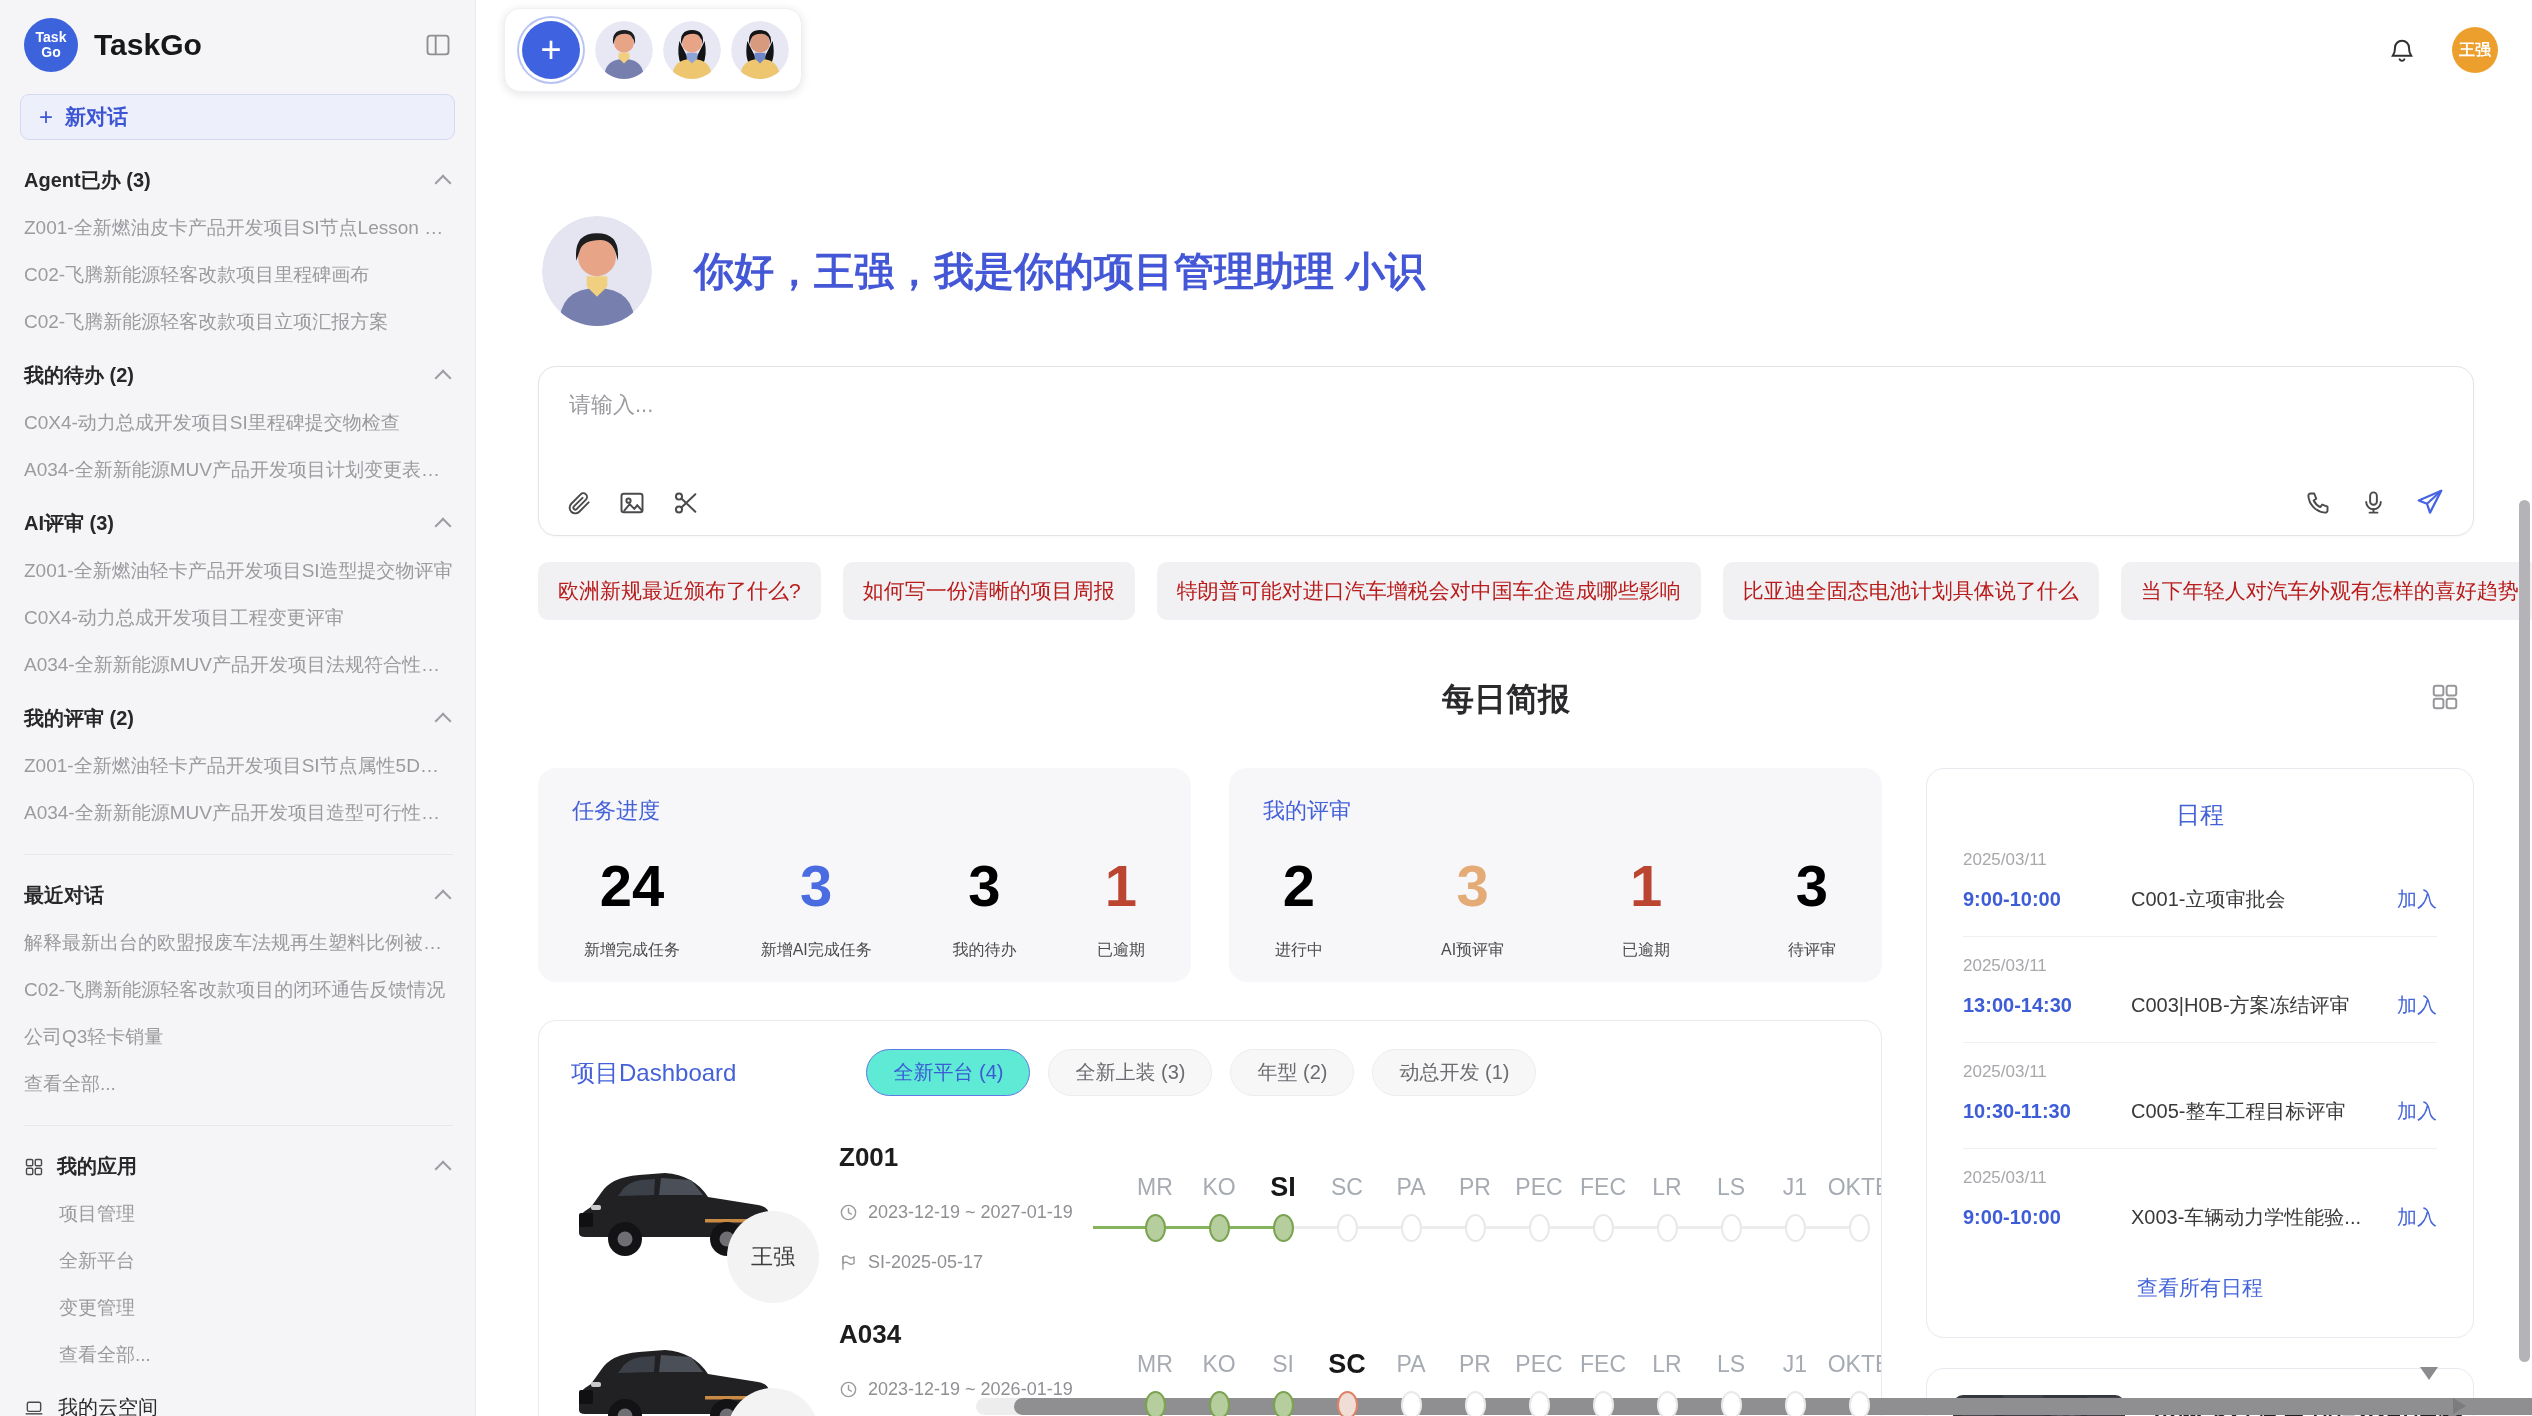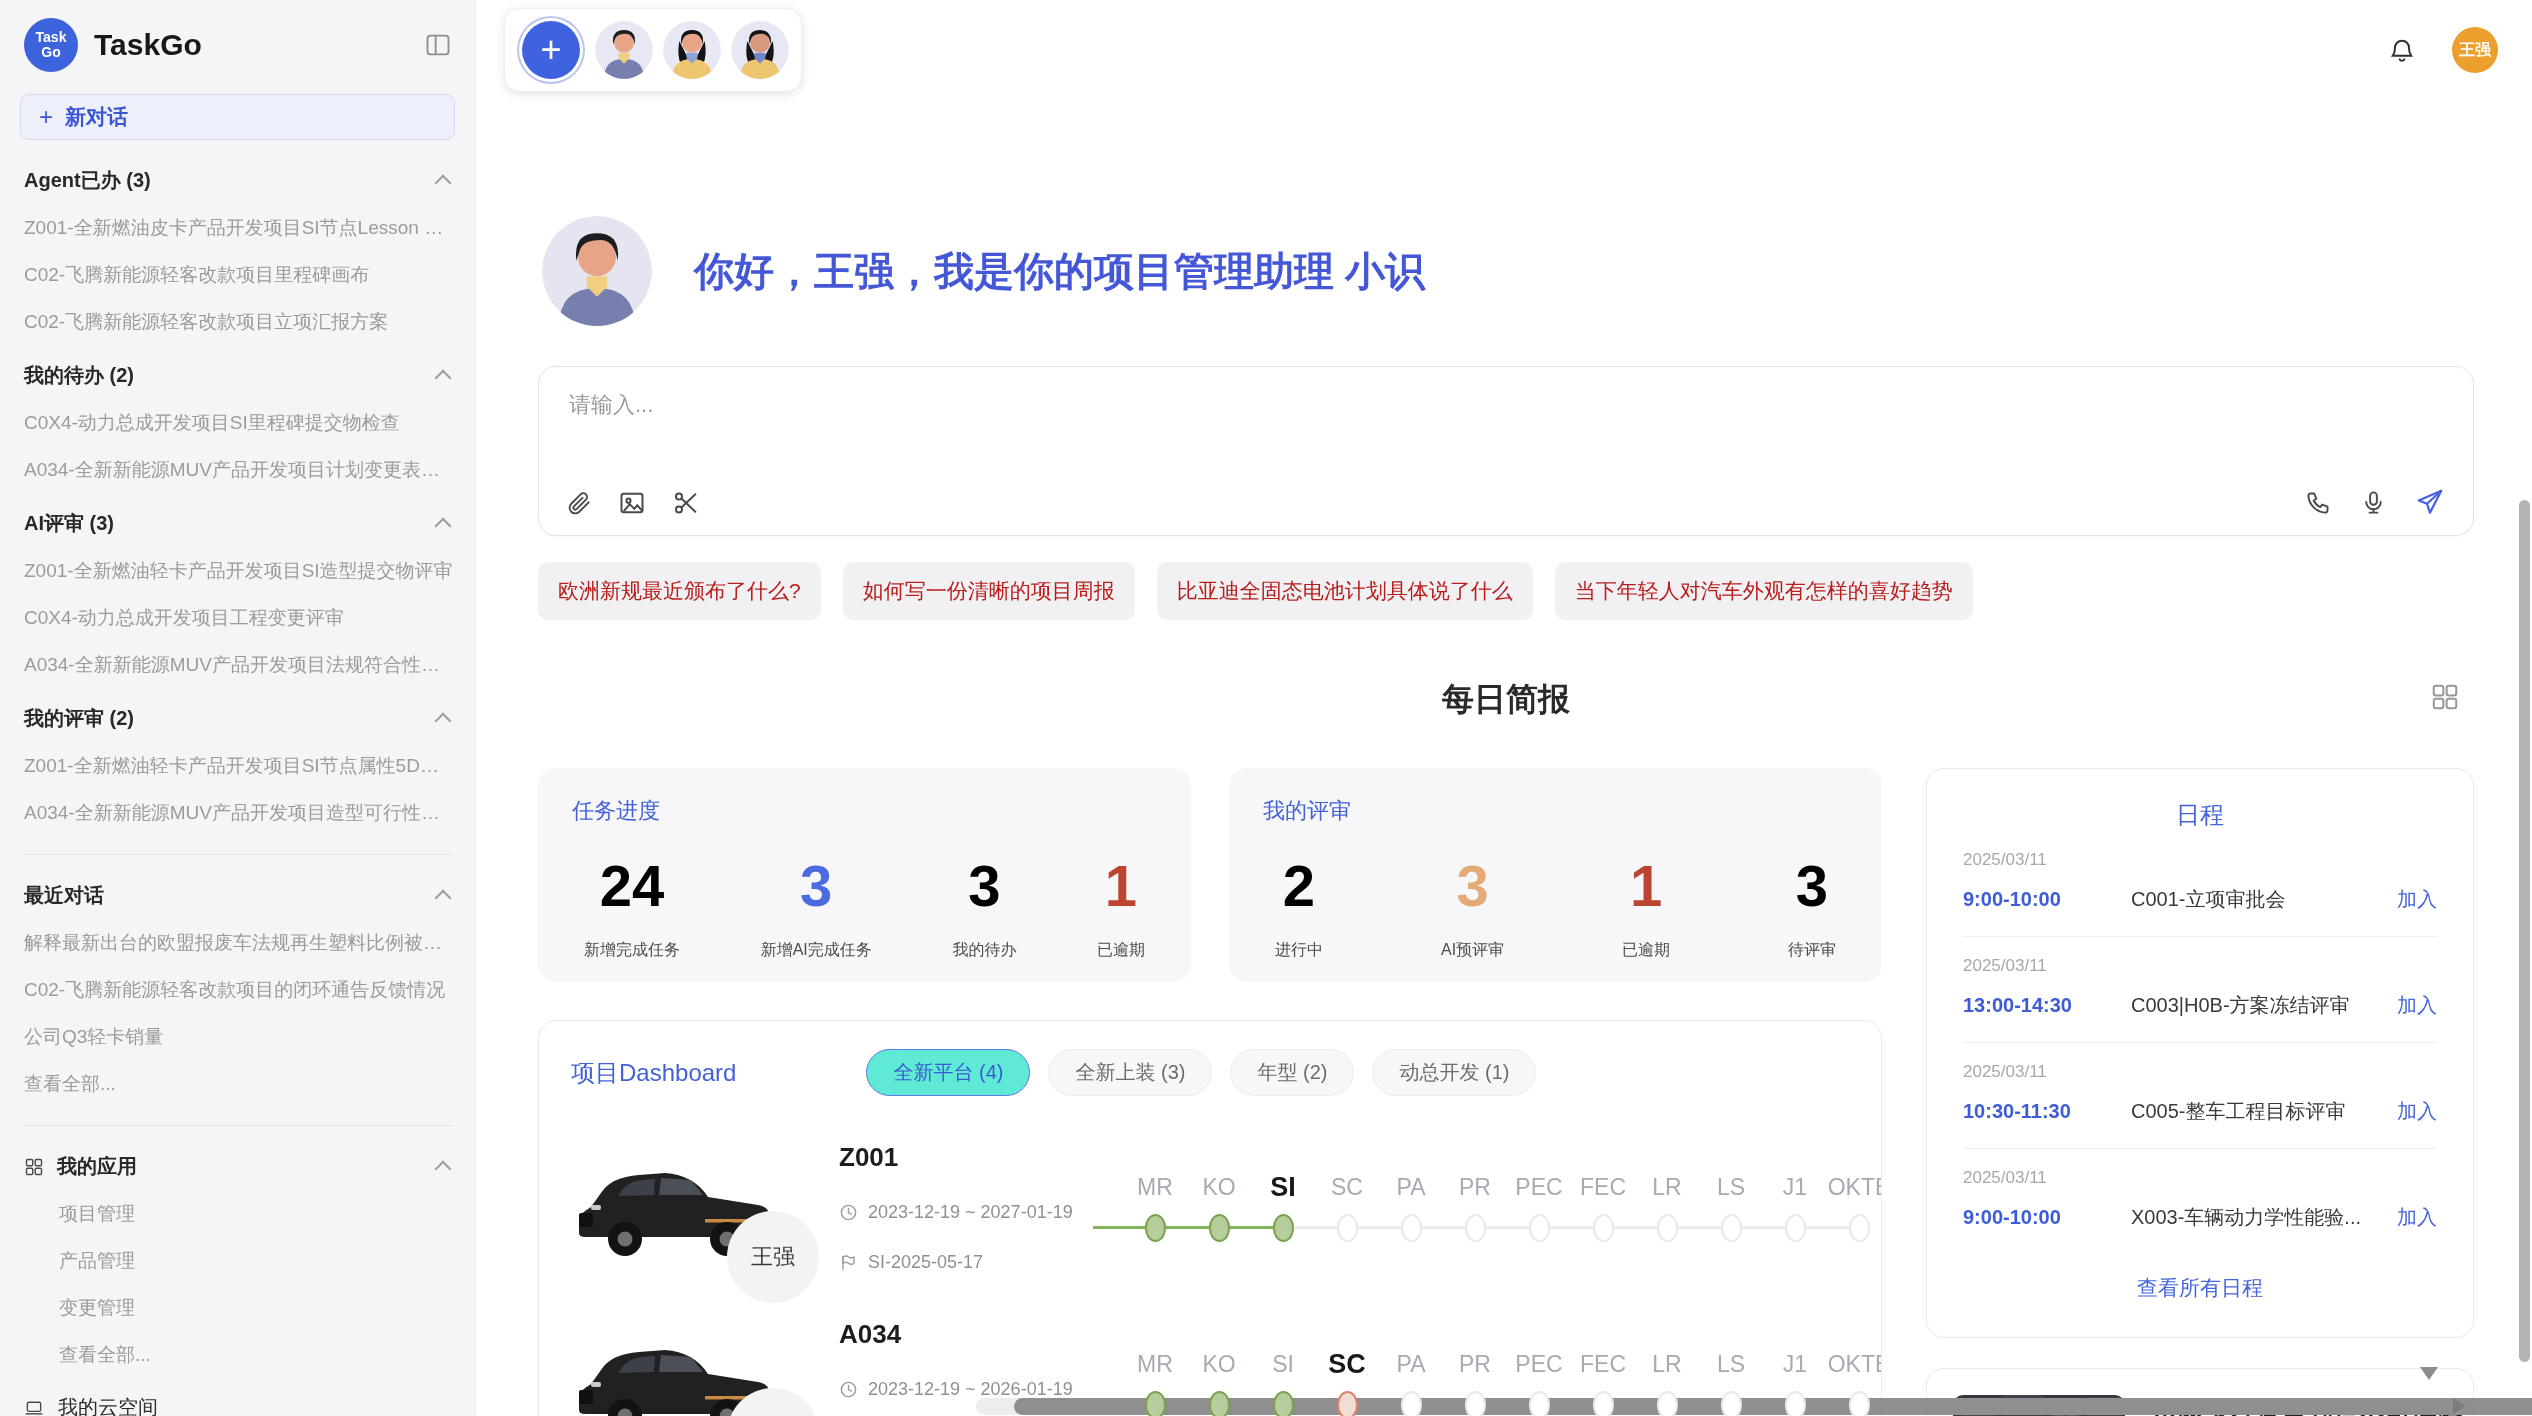--- a/index.html
+++ b/index.html
@@ -214,21 +214,21 @@
           <rect x="3" y="3" width="7.5" height="7.5" rx="1.5"></rect>
             <rect x="13.5" y="3" width="7.5" height="7.5" rx="1.5"></rect>
           <rect x="3" y="13.5" width="7.5" height="7.5" rx="1.5"></rect>
             <rect x="13.5" y="13.5" width="7.5" height="7.5" rx="1.5"></rect>
         </svg>
         <span class="sec-label">我的应用</span>
         <span class="chev"></span>
       </div>
       <div id="sb-app-items">
           <div class="app-item">项目管理</div>
-          <div class="app-item">产品管理</div>
+          <div class="app-item">全新平台</div>
           <div class="app-item">变更管理</div>
           <div class="app-item">查看全部...</div>
         </div>
 
       <div class="side-link">
         <svg width="20" height="20" viewBox="0 0 24 24" fill="none" stroke="#4a4a4e" stroke-width="1.7">
           <rect x="4" y="5" width="16" height="11" rx="2"></rect>
             <path d="M2 19h20"></path>
         </svg>
         <span>我的云空间</span>
@@ -333,20 +333,21 @@
               <path d="M21 3L3 10.8l6.6 2.6L12 20.5 21 3z"></path>
                 <path d="M9.6 13.4L21 3"></path>
             </svg>
           </span>
         </div>
       </div>
 
       <div class="chips" id="chips">
           <button class="chip">欧洲新规最近颁布了什么?</button>
           <button class="chip">如何写一份清晰的项目周报</button>
+          <button class="chip">特朗普可能对进口汽车增税会对中国车企造成哪些影响</button>
           <button class="chip">比亚迪全固态电池计划具体说了什么</button>
           <button class="chip">当下年轻人对汽车外观有怎样的喜好趋势</button>
         </div>
 
       <div class="brief-head">
         <div class="brief-title">每日简报</div>
         <span class="brief-grid-icon">
           <svg width="30" height="30" viewBox="0 0 24 24" fill="none" stroke="#97979b" stroke-width="1.6">
             <rect x="3" y="3" width="7.7" height="7.7" rx="1.8"></rect>
               <rect x="13.3" y="3" width="7.7" height="7.7" rx="1.8"></rect>

